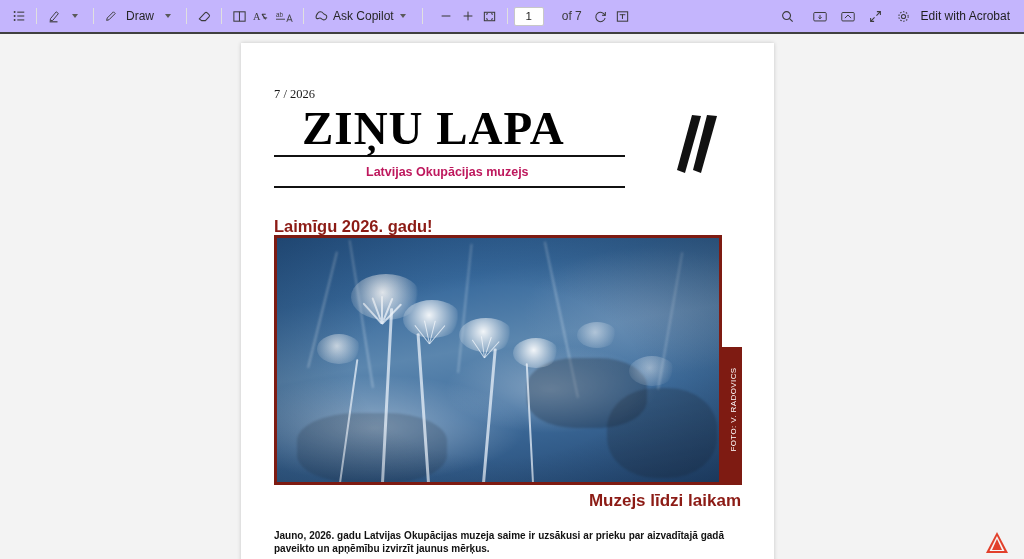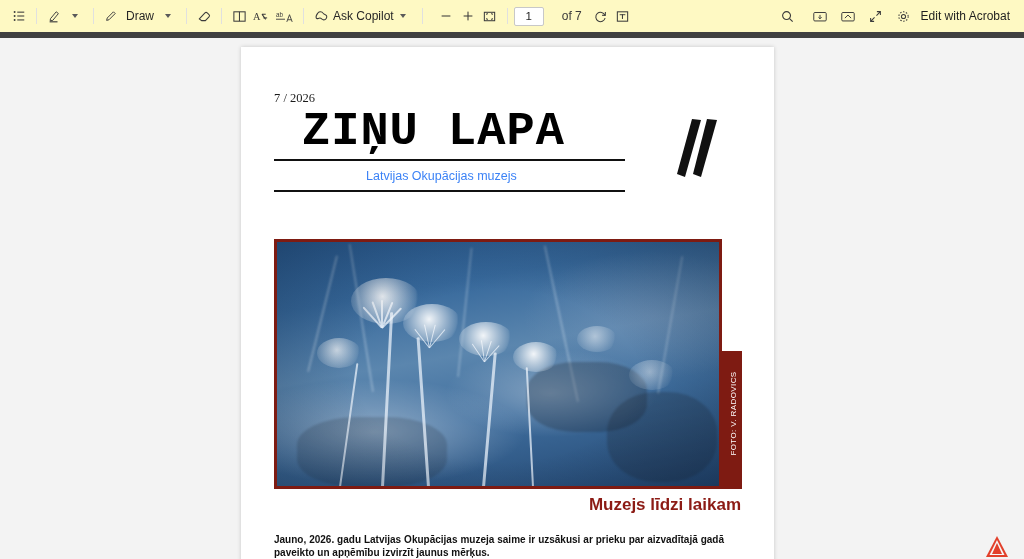--- a/index.html
+++ b/index.html
@@ -11,22 +11,22 @@
     height: 559px;
     overflow: hidden;
     background: #f3f3f3;
     font-family: "Liberation Sans", sans-serif;
     -webkit-font-smoothing: antialiased;
   }
 
   
   .toolbar {
     height: 28px;
-    background: #fef9c3;
-    border-bottom: 6px solid #404040;
+    background: #c4b5fd;
+    border-bottom: 2px solid #404040;
     display: flex;
     align-items: center;
     padding: 16px 8px;
     box-sizing: border-box;
     position: relative;
   }
   .tb-group { display: flex; align-items: center; }
   .tb-btn {
     height: 22px;
     min-width: 22px;
@@ -157,30 +157,30 @@
     background: #111;
   }
   .mh-title {
     position: absolute;
     left: 28px;
     top: -2px;
     font-size: 47px;
     font-weight: bold;
     letter-spacing: 1px;
     color: #000;
-    font-family: Liberation Mono, monospace;
+    font-family: Liberation Serif, serif;
     line-height: 54px;
   }
   .mh-sub {
     position: absolute;
     left: 92px;
     top: 62px;
     font-size: 12.5px;
-    font-weight: normal;
-    color: #3b82f6;
+    font-weight: bold;
+    color: #be185d;
   }
   .mh-logo {
     position: absolute;
     left: 400px;
     top: 10px;
     width: 50px;
     height: 62px;
   }
 
   .headline {
@@ -457,20 +457,21 @@
       <div class="mh-rule-top"></div>
       <div class="mh-rule-bot"></div>
       <div class="mh-title">ZIŅU LAPA</div>
       <div class="mh-sub">Latvijas Okupācijas muzejs</div>
       <svg class="mh-logo" viewBox="0 0 50 62">
         <path d="M18 2 L27 3 L11 60 L3 57 Z" fill="#111"></path>
         <path d="M33 2 L43 3 L27 60 L19 57 Z" fill="#111"></path>
       </svg>
     </div>
 
+    <div class="headline">Laimīgu 2026. gadu!</div>
 
     <div class="photo-wrap">
       <div class="photo">
 
         <div class="twig blur" style="left:30px; top:10px; width:2px; height:120px; transform:rotate(14deg); opacity:.45;"></div>
         <div class="twig blur" style="left:95px; top:0px; width:2px; height:150px; transform:rotate(-9deg); opacity:.4;"></div>
         <div class="twig blur" style="left:180px; top:5px; width:2px; height:130px; transform:rotate(6deg); opacity:.35;"></div>
         <div class="twig blur" style="left:300px; top:0px; width:2px; height:160px; transform:rotate(-12deg); opacity:.4;"></div>
         <div class="twig blur" style="left:380px; top:12px; width:2px; height:140px; transform:rotate(10deg); opacity:.35;"></div>
         <div class="dark" style="left:250px; top:120px; width:120px; height:70px; border-radius:40%; opacity:.5;"></div>

